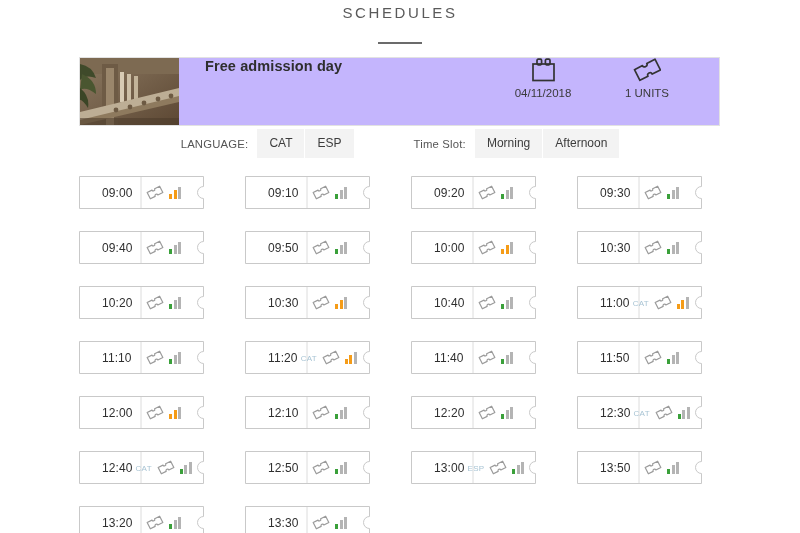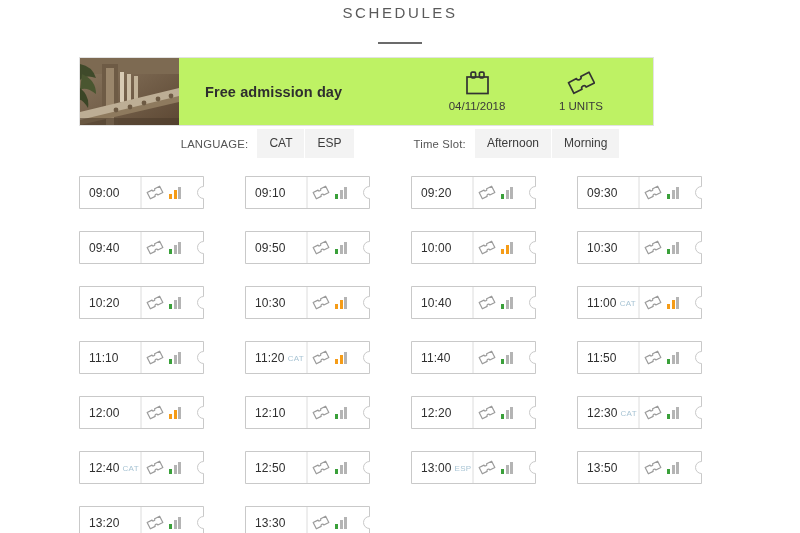--- a/index.html
+++ b/index.html
@@ -34,26 +34,26 @@
     height: 2px;
     background: #6b6b6b;
     margin: 21px auto 0 auto;
   }
 
   
   .event-bar {
     position: absolute;
     left: 79px;
     top: 57px;
-    width: 575px;
+    width: 641px;
     height: 69px;
     border: 1px solid #e2e2e2;
-    background: #bef264;
-    display: flex;
-    align-items: center;
+    background: #c4b5fd;
+    display: flex;
+    align-items: flex-start;
   }
   .event-thumb {
     width: 99px;
     height: 67px;
     flex: 0 0 99px;
     position: relative;
     overflow: hidden;
     background: #6a5240;
   }
   .event-thumb svg { display: block; width: 99px; height: 67px; }
@@ -154,21 +154,21 @@
     pointer-events: none;
   }
 
   .slot-time {
     position: relative;
     z-index: 2;
     flex: 0 0 62px;
     display: flex;
     align-items: center;
     justify-content: flex-start;
-    padding-left: 10px;
+    padding-left: 23px;
     gap: 3px;
     font-size: 12px;
     color: #2f2f2f;
     letter-spacing: .1px;
   }
   .slot-lang {
     font-size: 8px;
     color: #a8c4d4;
     letter-spacing: .3px;
     position: relative;
@@ -276,22 +276,22 @@
     <div class="filter-group">
       <span class="filter-label">LANGUAGE:</span>
       <button class="filter-opt">CAT</button>
       <button class="filter-opt">ESP</button>
     </div>
 
     <div class="filter-gap"></div>
 
     <div class="filter-group">
       <span class="filter-label">Time Slot:</span>
+      <button class="filter-opt">Morning</button>
       <button class="filter-opt">Afternoon</button>
-      <button class="filter-opt">Morning</button>
     </div>
 
   </div>
 
   <div class="slot-grid" id="slot-grid">
       <div class="slot">
         <svg class="ticket-shape" viewBox="0 0 125 33">
           <path d="M0.5 0.5 H124.5 V10.5 A6 6 0 0 0 124.5 22.5 V32.5 H0.5 Z" fill="#fff" stroke="#c9c9c9" stroke-width="1"></path>
           <line x1="62" y1="1" x2="62" y2="32" stroke="#dcdcdc" stroke-width="1"></line>
         </svg>

